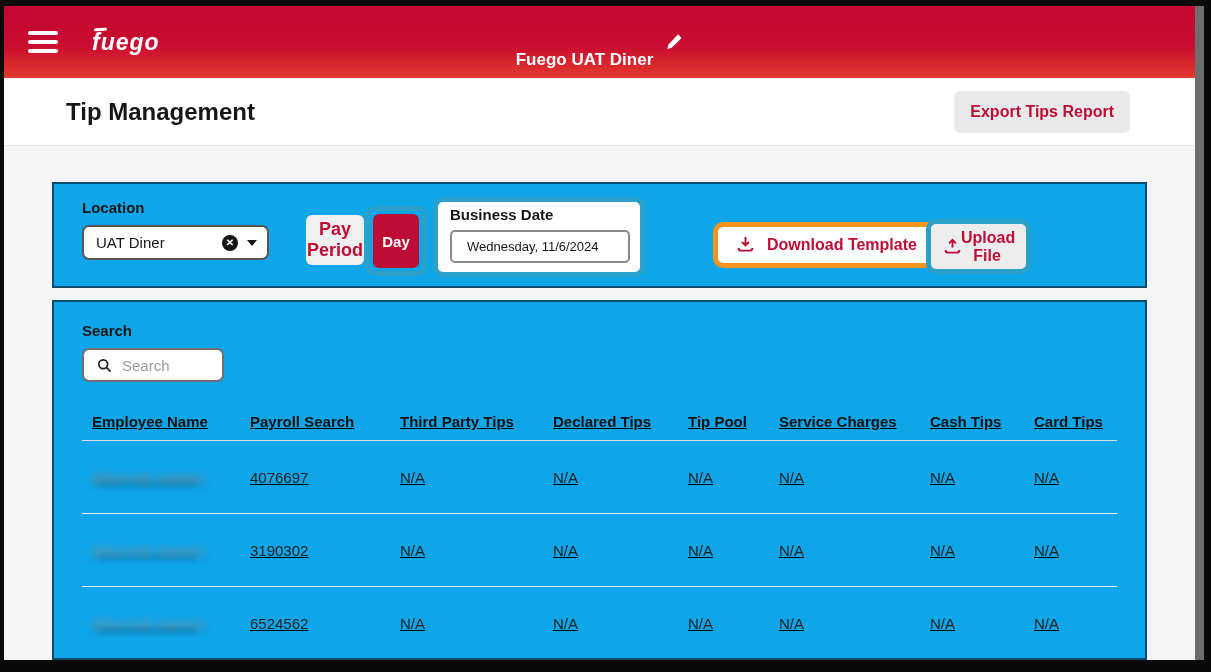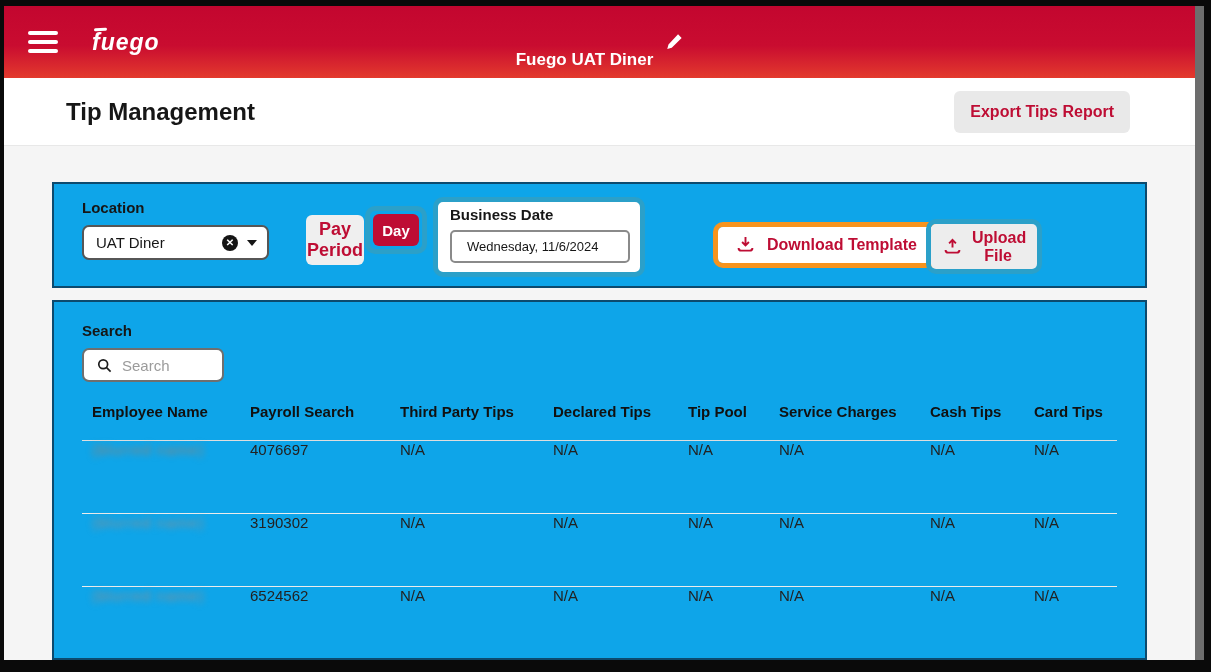--- a/index.html
+++ b/index.html
@@ -38,41 +38,41 @@
   .clear-icon { width:16px; height:16px; border-radius:50%; background:#151515; color:#fff; font-size:10px; line-height:16px; text-align:center; font-weight:bold; cursor:pointer; margin-right:9px; }
   .caret-icon { width:0; height:0; border-left:5px solid transparent; border-right:5px solid transparent; border-top:6px solid #151515; cursor:pointer; }
 
   .payperiod-btn { position:absolute; left:252px; top:31px; width:58px; height:50px; background:#efefef; border:none; border-radius:6px; color:#be0d34; font-family:inherit; font-size:18px; font-weight:bold; line-height:1.15; cursor:pointer; }
 
   .ann { border:5px solid; border-radius:10px; position:absolute; }
   .ann-blue { border-color:#2ba0c9; }
   .ann-orange { border-color:#f7941e; }
 
   .day-ann { left:311px; top:22px; padding:3px; }
-  .day-btn { width:46px; height:32px; background:#be0d34; border:none; border-radius:6px; color:#fff; font-family:inherit; font-size:15px; font-weight:bold; cursor:pointer; }
+  .day-btn { width:46px; height:54px; background:#be0d34; border:none; border-radius:6px; color:#fff; font-family:inherit; font-size:15px; font-weight:bold; cursor:pointer; }
 
   .bdate-ann { left:379px; top:13px; padding:4px 10px 9px 12px; background:#fff; }
   .bdate-input { margin-top:7px; width:180px; height:33px; border:2px solid #8a8a8a; border-radius:5px; background:#fff; font-family:inherit; font-size:13px; color:#161616; padding:0 8px 0 15px; }
 
   .dl-ann { left:659px; top:38px; }
   .dl-btn { display:flex; align-items:flex-start; gap:13px; background:#fff; border:none; border-radius:5px; color:#be0d34; font-family:inherit; font-size:16px; font-weight:bold; padding:9px 19px; cursor:pointer; }
 
   .ul-ann { left:872px; top:35px; }
-  .ul-btn { display:flex; align-items:center; gap:11px; background:#ededed; border:none; border-radius:5px; color:#be0d34; font-family:inherit; font-size:16px; font-weight:bold; line-height:1.1; padding:5px 13px; cursor:pointer; }
+  .ul-btn { display:flex; align-items:center; background:#ededed; border:none; border-radius:5px; color:#be0d34; font-family:inherit; font-size:16px; font-weight:bold; line-height:1.1; padding:5px 13px; cursor:pointer; }
 
   
   .table-card { height:360px; padding:20px 28px 0 28px; overflow:hidden; }
   .search-label { font-size:15px; font-weight:bold; color:#161616; }
   .search-box { margin-top:9px; width:142px; height:34px; border:2px solid #6f6f6f; border-radius:7px; display:flex; align-items:center; padding:0 8px 0 13px; background:#fff; }
   .search-box svg { flex:none; }
   .search-input { border:none; outline:none; width:100%; margin-left:10px; font-family:inherit; font-size:15px; color:#161616; background:transparent; }
   .search-input::placeholder { color:#9b9b9b; }
 
   .emp-table { margin-top:21px; }
-  .t-row { display:flex; align-items:flex-start; }
+  .t-row { display:flex; align-items:center;text-decoration:underline; }
   .t-head { height:38px; border-bottom:1px solid #dedede; }
   .t-head .cell { font-weight:bold; font-size:15px; color:#111; }
   .t-body-row { height:73px; border-bottom:1px solid #ececec; }
   .cell { padding-left:10px; font-size:15px; color:#222; }
   .c0 { width:158px; } .c1 { width:150px; } .c2 { width:153px; } .c3 { width:135px; }
   .c4 { width:91px; } .c5 { width:151px; } .c6 { width:104px; } .c7 { flex:1; }
   .name-blur { filter:blur(3px); color:#8d8177; letter-spacing:1px; user-select:none; }
   .t-body-row:nth-child(3) .name-blur, .t-body-row:nth-child(4) .name-blur { color:#8c8c8c; }
 
   .icon-crimson { fill:none; stroke:#be0d34; }

